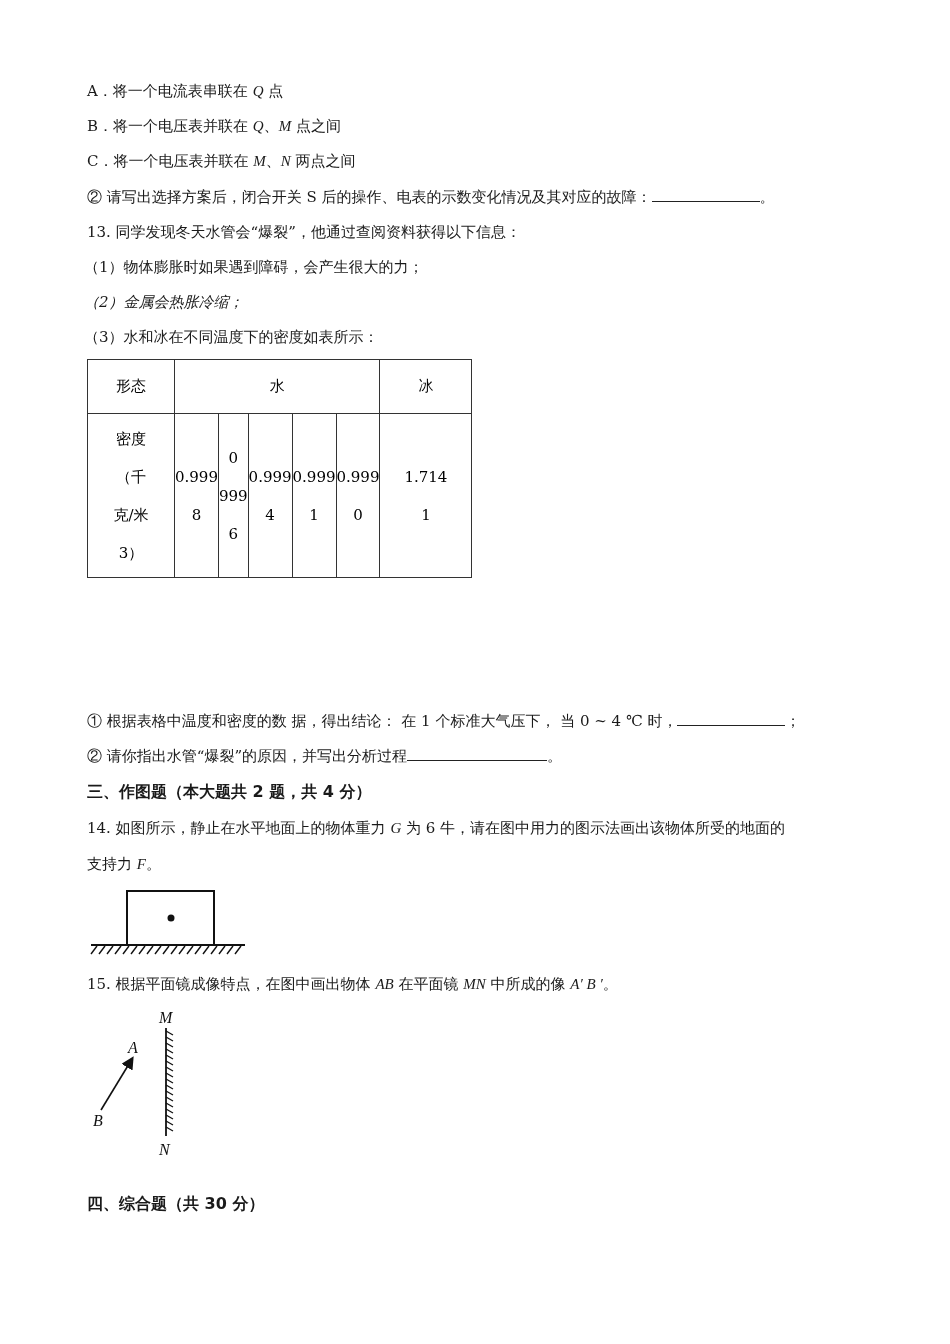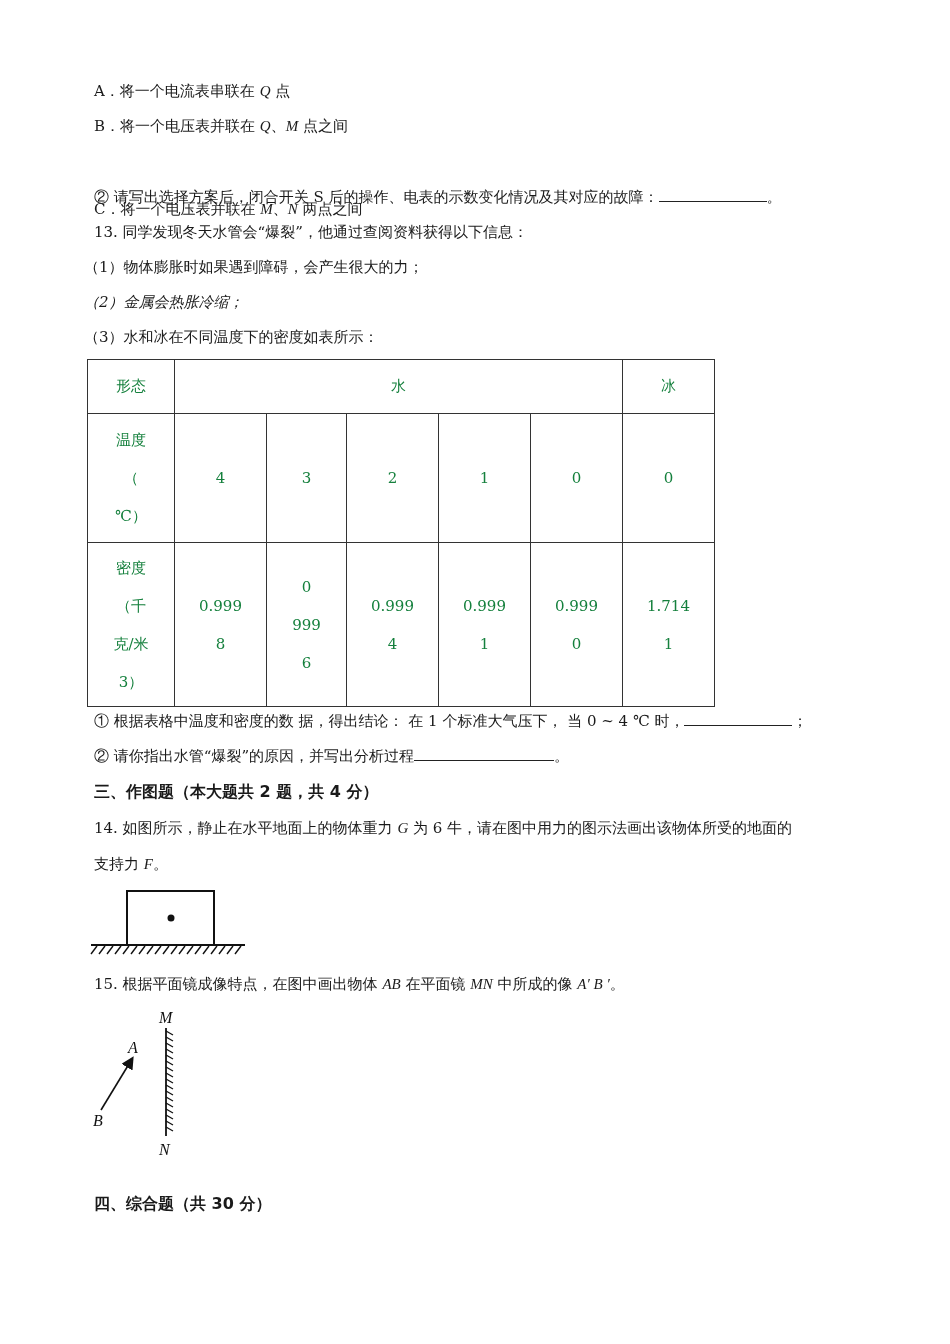--- a/index.html
+++ b/index.html
@@ -2,79 +2,66 @@
 <html><head>
 <meta charset="utf-8">
 <style>
   html, body { margin: 0; padding: 0; background: #ffffff; }
   body {
     width: 950px; height: 1344px; position: relative; overflow: hidden;
     font-family: "DejaVu Serif", "Liberation Serif", serif;
     color: #1a1a1a;
   }
   .line {
-    position: absolute; left: 94px;
+    position: absolute; left: 87px;
     font-size: 15px; line-height: 20px; white-space: nowrap;
   }
   .line i { font-style: italic; font-family: "Liberation Serif", serif; }
   .blank { display: inline-block; border-bottom: 1px solid #222; height: 14px; vertical-align: baseline; }
   .heading { font-family: "DejaVu Sans", sans-serif; font-weight: bold; font-size: 16px; }
   table.dens {
     position: absolute; left: 87px; top: 359px;
     border-collapse: collapse; font-size: 15px;
     font-family: "DejaVu Serif", "Liberation Serif", serif;
   }
   table.dens td {
     border: 1.5px solid #333; text-align: center; vertical-align: middle; padding: 0;
-    color: #15803d;
+    color: #000000;
   }
   .stack span { display: block; line-height: 38px; }
   svg { position: absolute; overflow: visible; }
 </style>
 </head>
 <body>
 
 <div class="line" style="top:81px;">
   <span>A．</span><span>将一个电流表串联在 </span><i>Q</i><span> 点</span>
 </div>
 <div class="line" style="top:116px;">
   <span>B．</span><span>将一个电压表并联在 </span><i>Q</i><span>、</span><i>M</i><span> 点之间</span>
 </div>
-<div class="line" style="top:151px;margin-top:48px;">
+<div class="line" style="top:151px;">
   <span>C．</span><span>将一个电压表并联在 </span><i>M</i><span>、</span><i>N</i><span> 两点之间</span>
 </div>
 
 <div class="line" style="top:187px;text-align:center;">
   <span>② 请写出选择方案后，闭合开关 S 后的操作、电表的示数变化情况及其对应的故障：</span><span class="blank" style="width:108px;"></span><span>。</span>
 </div>
 
 <div class="line" style="top:222px;">13. 同学发现冬天水管会“爆裂”，他通过查阅资料获得以下信息：</div>
 <div class="line" style="top:257px; left:84px;">（1）物体膨胀时如果遇到障碍，会产生很大的力；</div>
 <div class="line" style="top:292px; left:84px;font-style:italic;">（2）金属会热胀冷缩；</div>
 <div class="line" style="top:327px; left:84px;">（3）水和冰在不同温度下的密度如表所示：</div>
 
 <table class="dens">
   <tbody>
       <tr style="height:54px;">
     <td style="width:86px;">形态</td>
     <td colspan="5">水</td>
     <td style="width:91px;">冰</td>
-  </tr>
-  <tr style="height:129px;">
-    <td class="stack">
-      <span>温度</span>
-      <span>（</span>
-      <span>℃）</span>
-    </td>
-    <td style="width:91px;">4</td>
-    <td style="width:79px;">3</td>
-    <td style="width:91px;">2</td>
-    <td style="width:91px;">1</td>
-    <td style="width:91px;">0</td>
-    <td>0</td>
   </tr>
   <tr style="height:164px;">
     <td class="stack">
       <span>密度</span>
       <span>（千</span>
       <span>克/米</span>
       <span>3）</span>
     </td>
     <td class="stack">
       <span>0.999</span>

